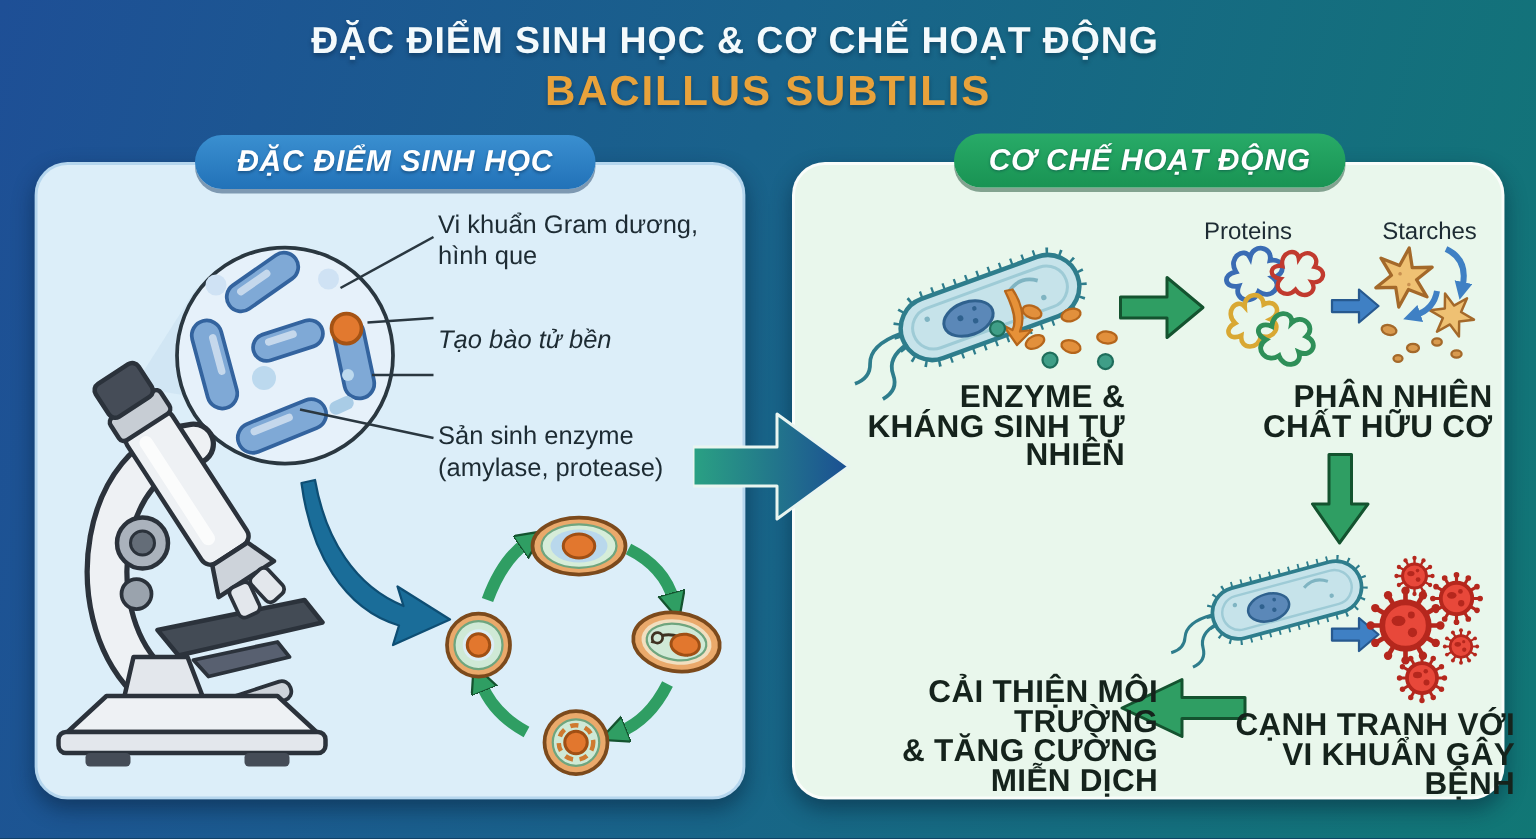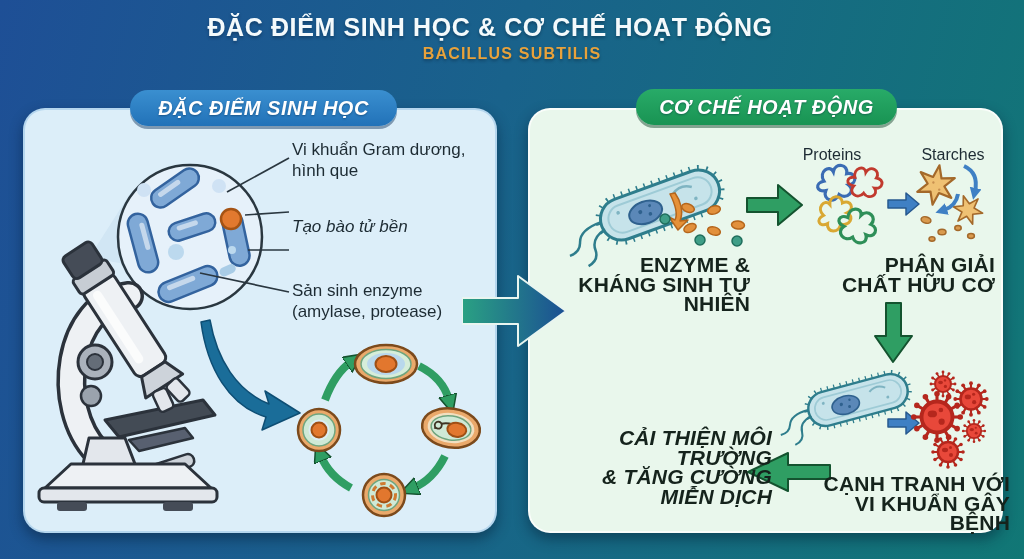--- a/index.html
+++ b/index.html
@@ -9,21 +9,21 @@
     background:linear-gradient(105deg,#1e4f96 0%,#19628b 45%,#117775 100%);
   }
   .abs{position:absolute;}
   .title-line1{
     left:0;top:13px;width:980px;text-align:center;color:#f4fafc;
     font-size:25px;font-weight:700;letter-spacing:.6px;
     text-shadow:0 2px 3px rgba(0,20,40,.35);
   }
   .title-line2{
     left:0;top:45px;width:1024px;text-align:center;color:#e8a23b;
-    font-size:16px;font-weight:700;letter-spacing:1.2px;
+    font-size:28px;font-weight:700;letter-spacing:1.2px;
     text-shadow:0 2px 3px rgba(0,20,40,.35);
   }
   .panel{
     border-radius:22px;box-shadow:0 6px 14px rgba(4,22,44,.45);
   }
   .panel-left{
     left:23px;top:108px;width:474px;height:425px;background:#dceef9;
     border:2px solid rgba(150,195,230,.55);box-sizing:border-box;
   }
   .panel-right{
@@ -335,25 +335,25 @@
 
   <div class="abs mol-label" style="left:782px;top:146px;width:100px;">Proteins</div>
   <div class="abs mol-label" style="left:903px;top:146px;width:100px;">Starches</div>
 
   <div class="abs caption" style="left:550px;top:255px;width:200px;">
     <span>ENZYME &amp;</span>
     <span>KHÁNG SINH TỰ NHIÊN</span>
   </div>
 
   <div class="abs caption" style="left:795px;top:255px;width:200px;">
-    <span>PHÂN GIẢI</span>
+    <span>PHÂN NHIÊN</span>
     <span>CHẤT HỮU CƠ</span>
   </div>
 
-  <div class="abs caption" style="left:544px;top:428px;width:228px;font-style:italic;">
+  <div class="abs caption" style="left:544px;top:452px;width:228px;">
     <span>CẢI THIỆN MÔI TRƯỜNG</span>
     <span>&amp; TĂNG CƯỜNG MIỄN DỊCH</span>
   </div>
 
   <div class="abs caption" style="left:806px;top:474px;width:204px;">
     <span>CẠNH TRANH VỚI</span>
     <span>VI KHUẨN GÂY BỆNH</span>
   </div>
 
 </div>

